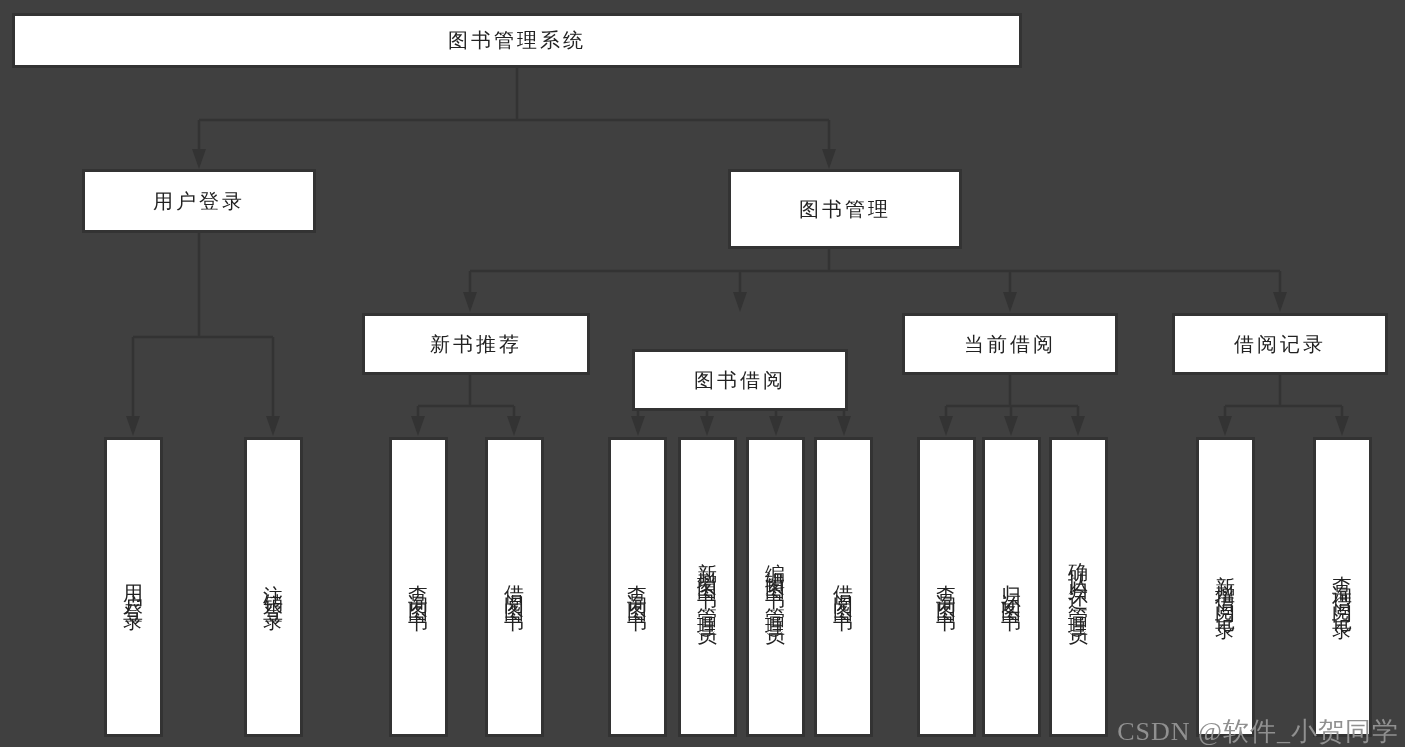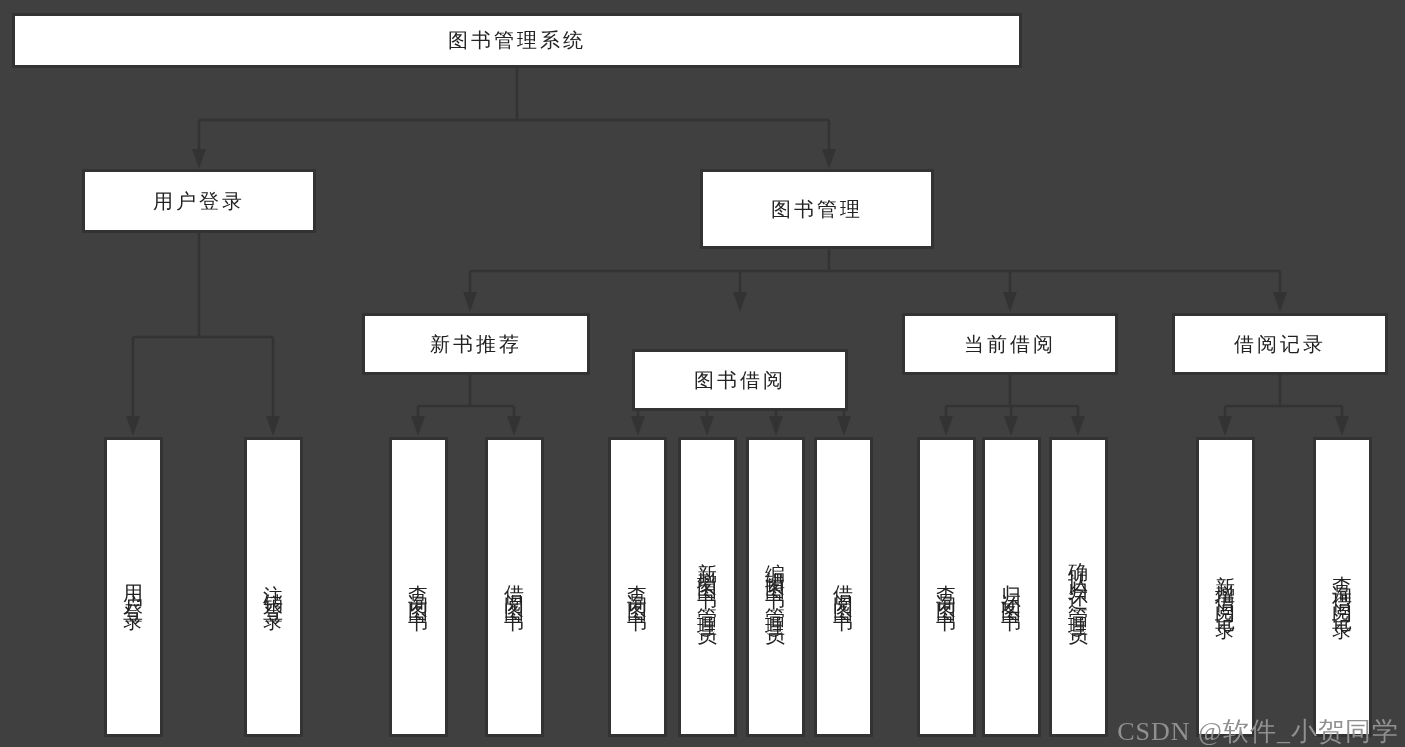--- a/index.html
+++ b/index.html
@@ -110,21 +110,21 @@
       <polygon points="1004,416 1018,416 1011,436"></polygon>
       <polygon points="1071,416 1085,416 1078,436"></polygon>
       <polygon points="1218,416 1232,416 1225,436"></polygon>
       <polygon points="1335,416 1349,416 1342,436"></polygon>
     </g>
   </svg>
 
   <div class="node root" style="left:12px; top:13px; width:1010px; height:55px;">图书管理系统</div>
 
   <div class="node" style="left:82px; top:169px; width:234px; height:64px;">用户登录</div>
-  <div class="node" style="left:700px; top:169px; width:234px; height:80px;">图书管理</div>
+  <div class="node" style="left:728px; top:169px; width:234px; height:80px;">图书管理</div>
 
   <div class="node" style="left:362px; top:313px; width:228px; height:62px;">新书推荐</div>
   <div class="node" style="left:632px; top:313px; width:216px; height:62px;margin-top:36px;">图书借阅</div>
   <div class="node" style="left:902px; top:313px; width:216px; height:62px;">当前借阅</div>
   <div class="node" style="left:1172px; top:313px; width:216px; height:62px;">借阅记录</div>
 
   <div class="leaf" style="left:104px; top:437px; width:59px; height:300px;">
     <span class="vtext">用户登录</span>
   </div>
   <div class="leaf" style="left:244px; top:437px; width:59px; height:300px;">

